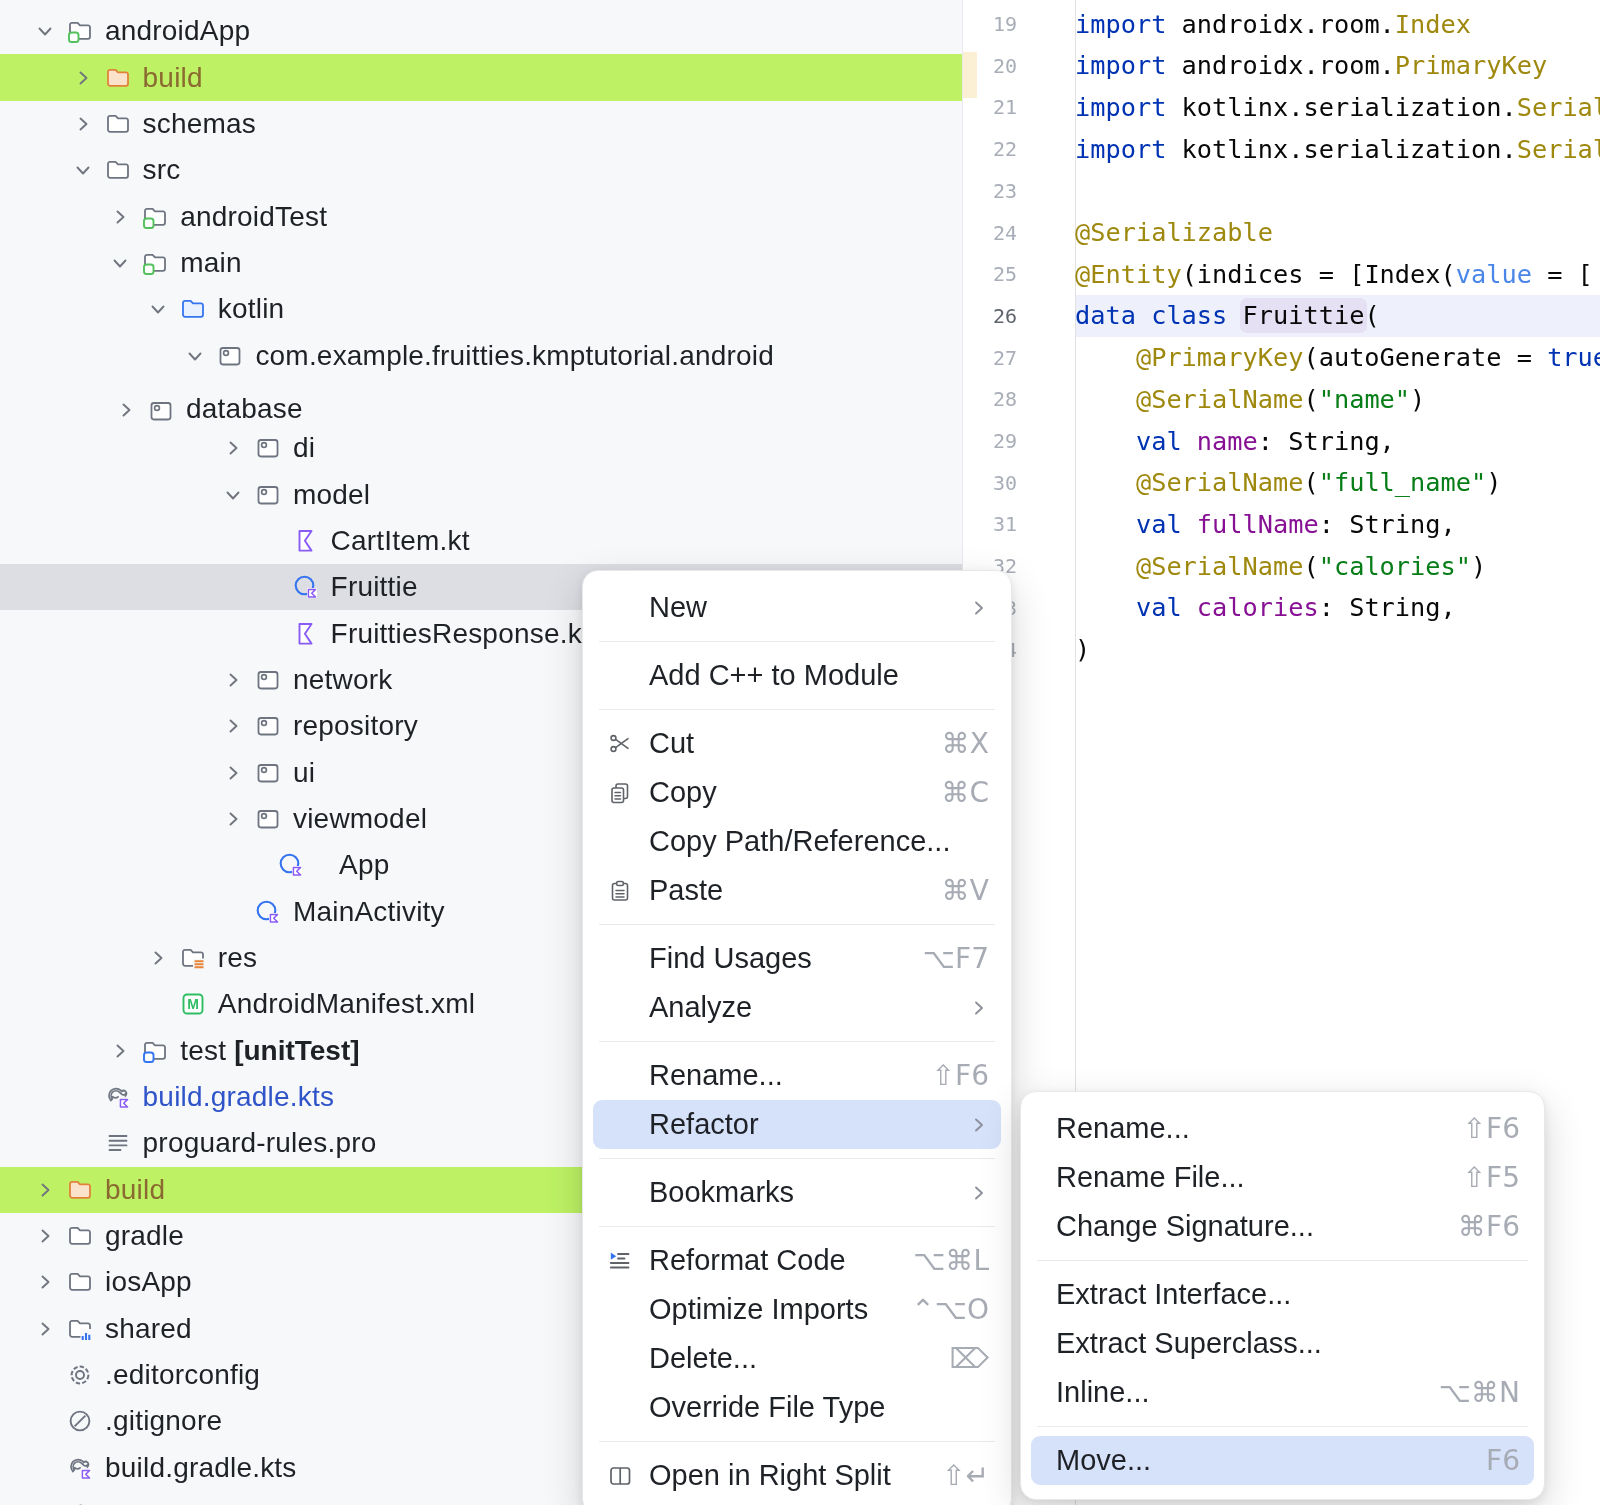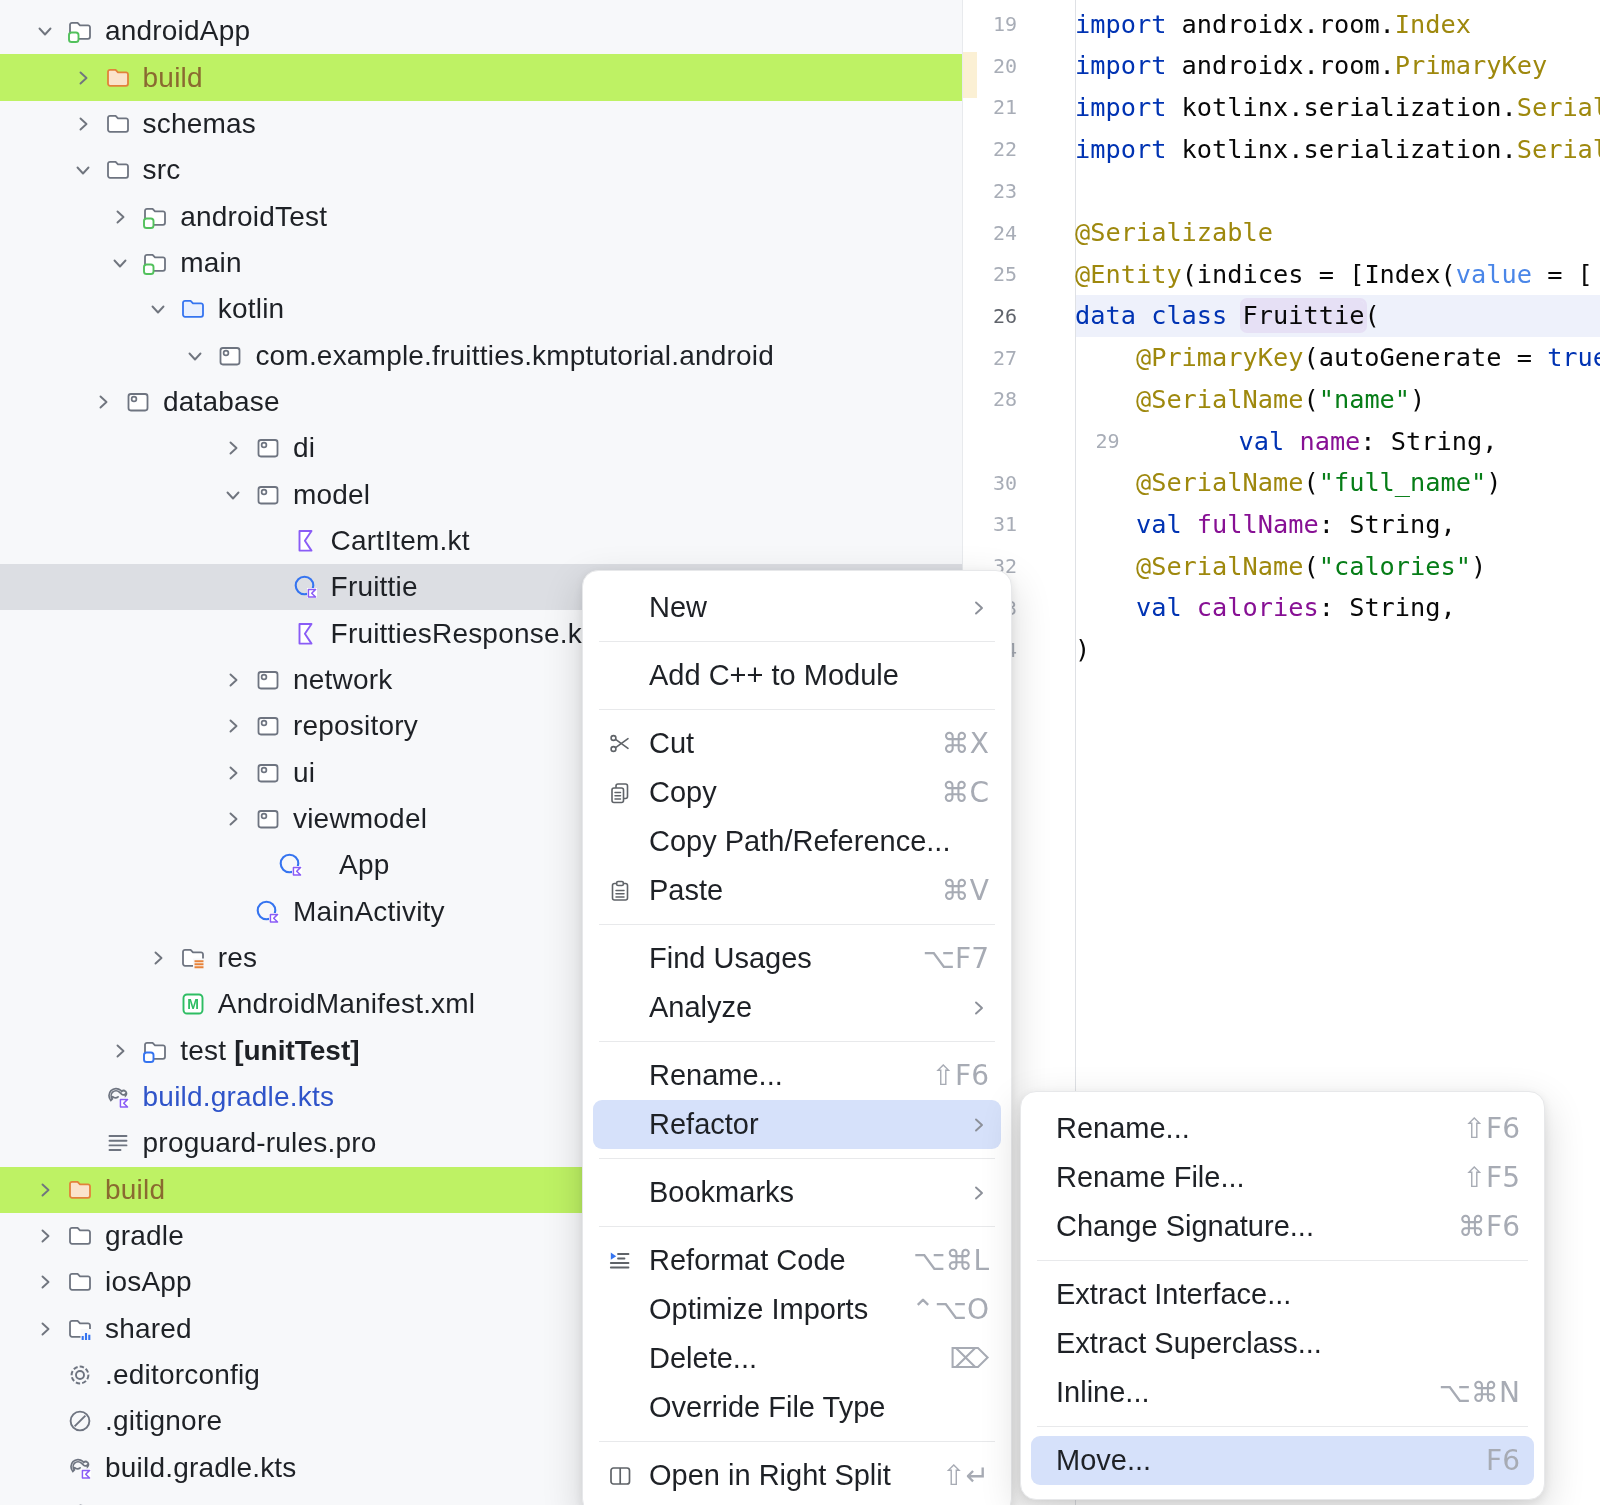--- a/index.html
+++ b/index.html
@@ -185,21 +185,21 @@
           </svg>
         </span>
         <span class="tico">
           <svg width="28" height="28" viewBox="0 0 28 28">
             <rect x="4.5" y="6" width="19" height="16.5" rx="2.4" fill="#fff" stroke="#6e7480" stroke-width="1.8"></rect>
             <circle cx="10" cy="11" r="2.4" fill="none" stroke="#6e7480" stroke-width="1.7"></circle>
           </svg>
         </span>
         <span class="tlabel">com.example.fruitties.kmptutorial.android</span>
       </div>
-      <div class="trow" style="padding-left: 88px;">
+      <div class="trow" style="padding-left: 111px; align-items: flex-end;">
         <span class="chev">
           <svg width="20" height="20" viewBox="0 0 20 20">
             <path d="M7.5 4.5 l6 5.5 -6 5.5" fill="none" stroke="#70757e" stroke-width="1.9" stroke-linecap="round" stroke-linejoin="round"></path>
           </svg>
         </span>
         <span class="tico">
           <svg width="28" height="28" viewBox="0 0 28 28">
             <rect x="4.5" y="6" width="19" height="16.5" rx="2.4" fill="#fff" stroke="#6e7480" stroke-width="1.8"></rect>
             <circle cx="10" cy="11" r="2.4" fill="none" stroke="#6e7480" stroke-width="1.7"></circle>
           </svg>
@@ -536,21 +536,21 @@
           <span class="ctext"><span class="tk-k">data</span><span class="tk-t"> </span><span class="tk-k">class</span><span class="tk-t"> </span><span class="tk-t id-hl">Fruittie</span><span class="tk-t">(</span></span>
         </div>
         <div class="cline" style="top: 336.8px;">
           <span class="lnum">27</span>
           <span class="ctext"><span class="tk-t">    </span><span class="tk-a">@PrimaryKey</span><span class="tk-t">(autoGenerate = </span><span class="tk-k">true</span></span>
         </div>
         <div class="cline" style="top: 378.5px;">
           <span class="lnum">28</span>
           <span class="ctext"><span class="tk-t">    </span><span class="tk-a">@SerialName</span><span class="tk-t">(</span><span class="tk-s">"name"</span><span class="tk-t">)</span></span>
         </div>
-        <div class="cline" style="top: 420.2px; justify-content: center;">
+        <div class="cline" style="top: 420.2px;">
           <span class="lnum">29</span>
           <span class="ctext"><span class="tk-t">    </span><span class="tk-k">val</span><span class="tk-t"> </span><span class="tk-p">name</span><span class="tk-t">: String,</span></span>
         </div>
         <div class="cline" style="top: 461.9px;">
           <span class="lnum">30</span>
           <span class="ctext"><span class="tk-t">    </span><span class="tk-a">@SerialName</span><span class="tk-t">(</span><span class="tk-s">"full_name"</span><span class="tk-t">)</span></span>
         </div>
         <div class="cline" style="top: 503.6px;">
           <span class="lnum">31</span>
           <span class="ctext"><span class="tk-t">    </span><span class="tk-k">val</span><span class="tk-t"> </span><span class="tk-p">fullName</span><span class="tk-t">: String,</span></span>

